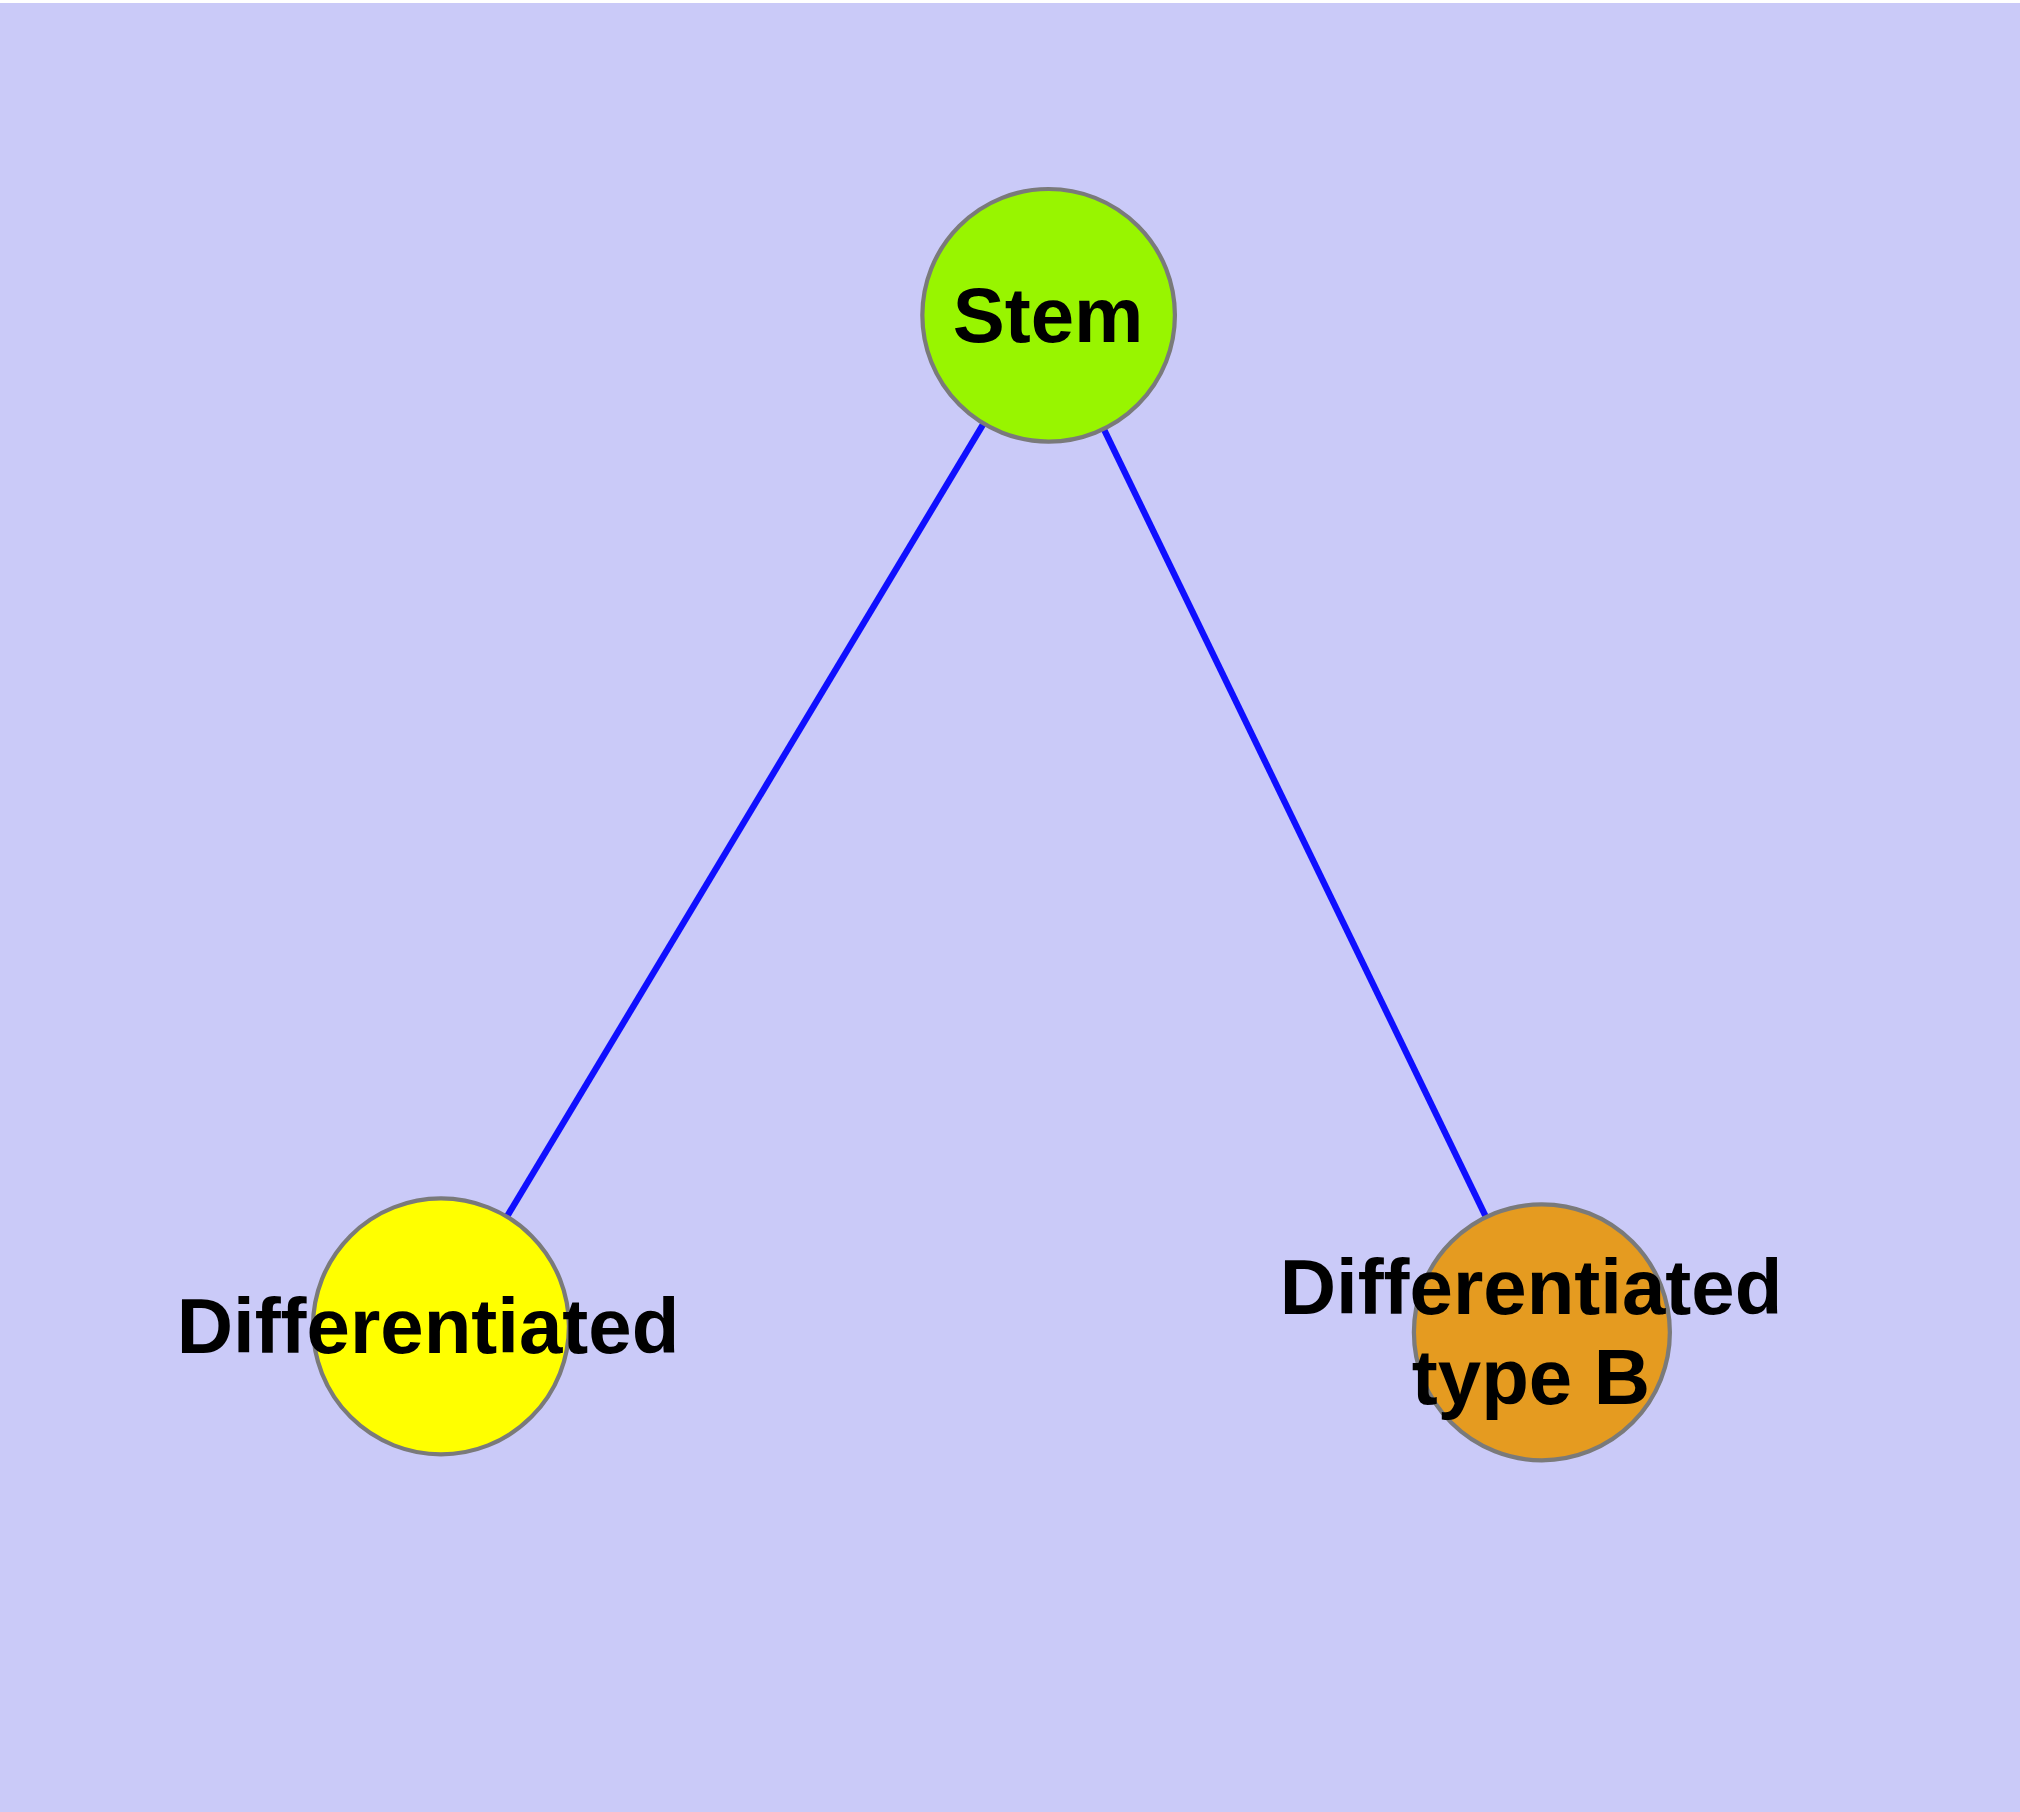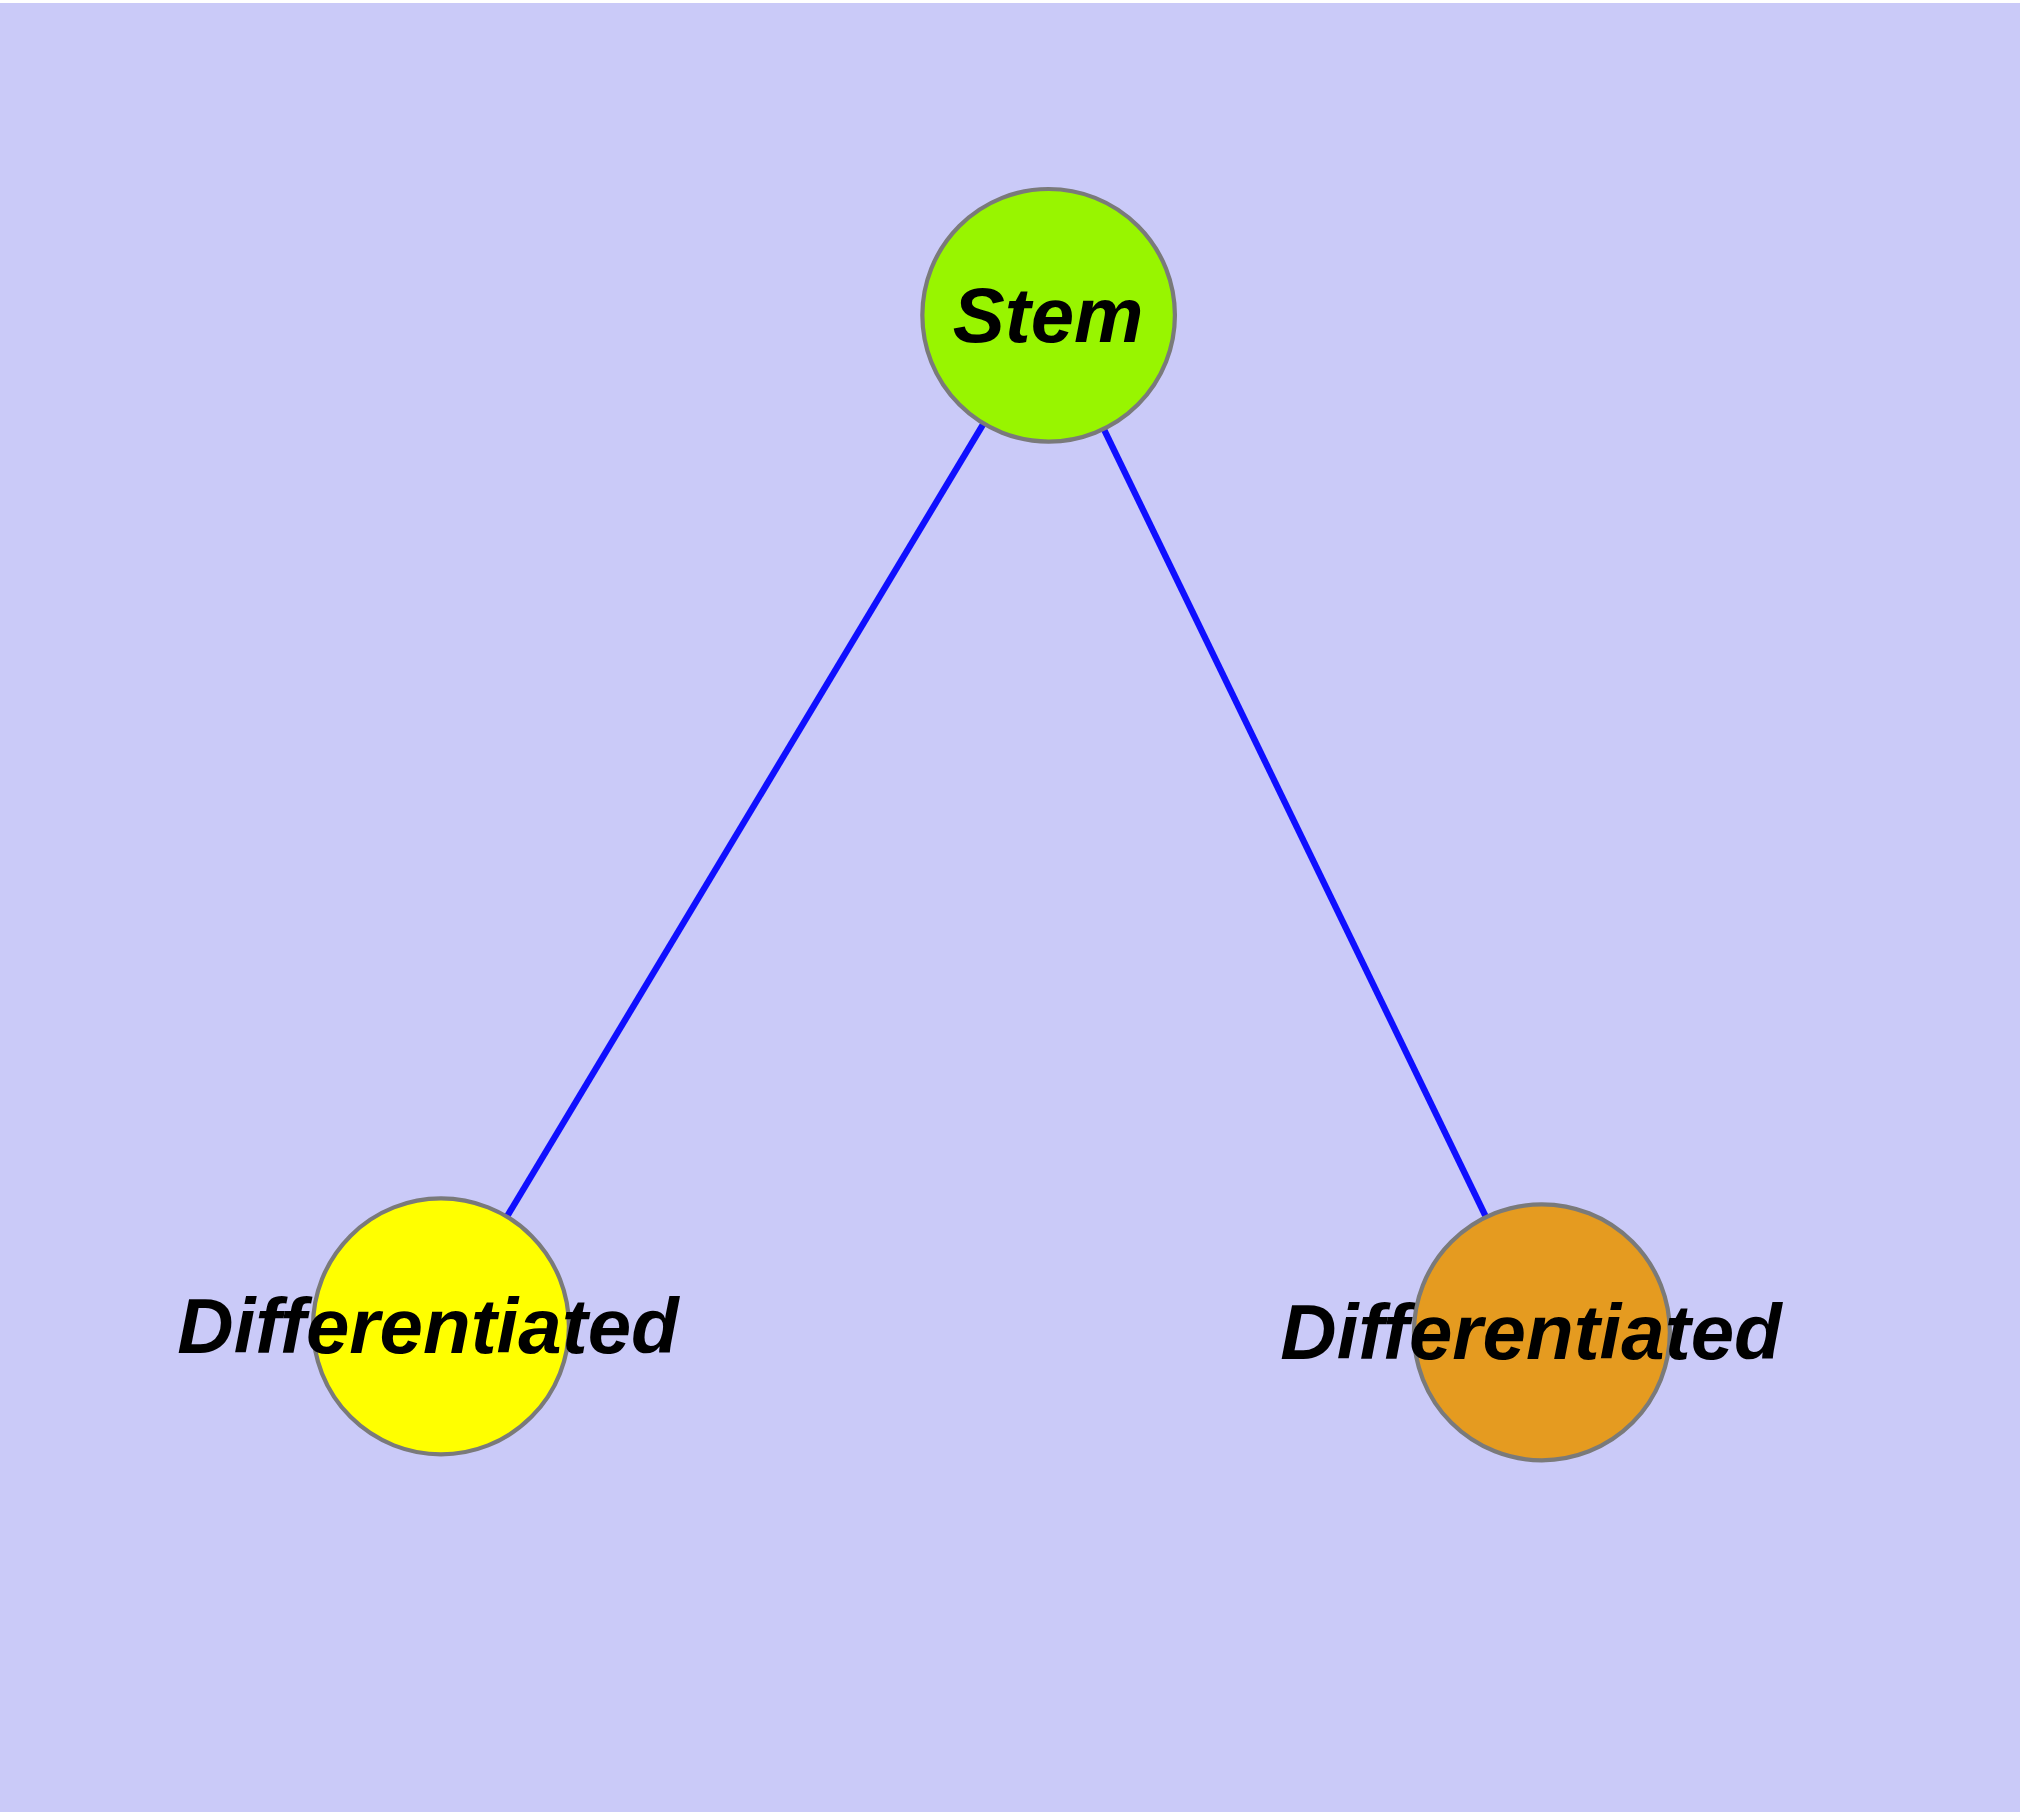--- a/index.html
+++ b/index.html
@@ -40,21 +40,20 @@
     text-align: center;
     color: #000000;
     font-size: 78px;
     font-weight: bold;
     line-height: 90px;
     white-space: nowrap;
     pointer-events: none;
   }
   .node-label .line {
     display: block;
-    font-style: italic;
   }
 </style>
 </head>
 <body>
 
 <div class="canvas">
 
   <div class="top-strip"></div>
 
   <svg class="graph" width="2021" height="1812" viewBox="0 0 2384 2138">
@@ -70,16 +69,17 @@
   <div class="node-label" style="left:1048px; top:315px;">
     <span class="line">Stem</span>
   </div>
 
   <div class="node-label" style="left:428px; top:1326px;">
     <span class="line">Differentiated</span>
   </div>
 
   <div class="node-label" style="left:1531px; top:1332px;">
     <span class="line">Differentiated</span>
+    <span class="line">type B</span>
   </div>
 
 </div>
 
 
 </body></html>

